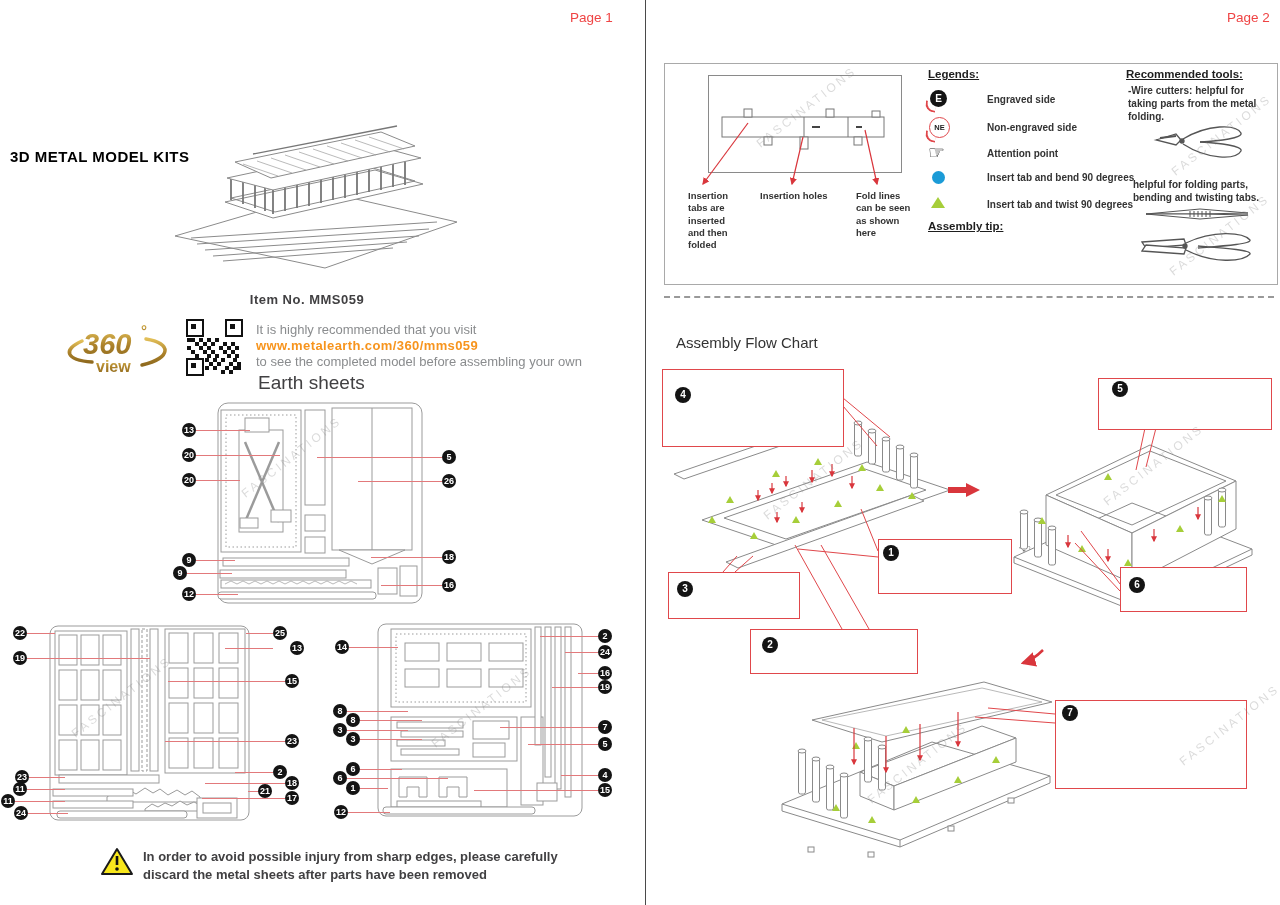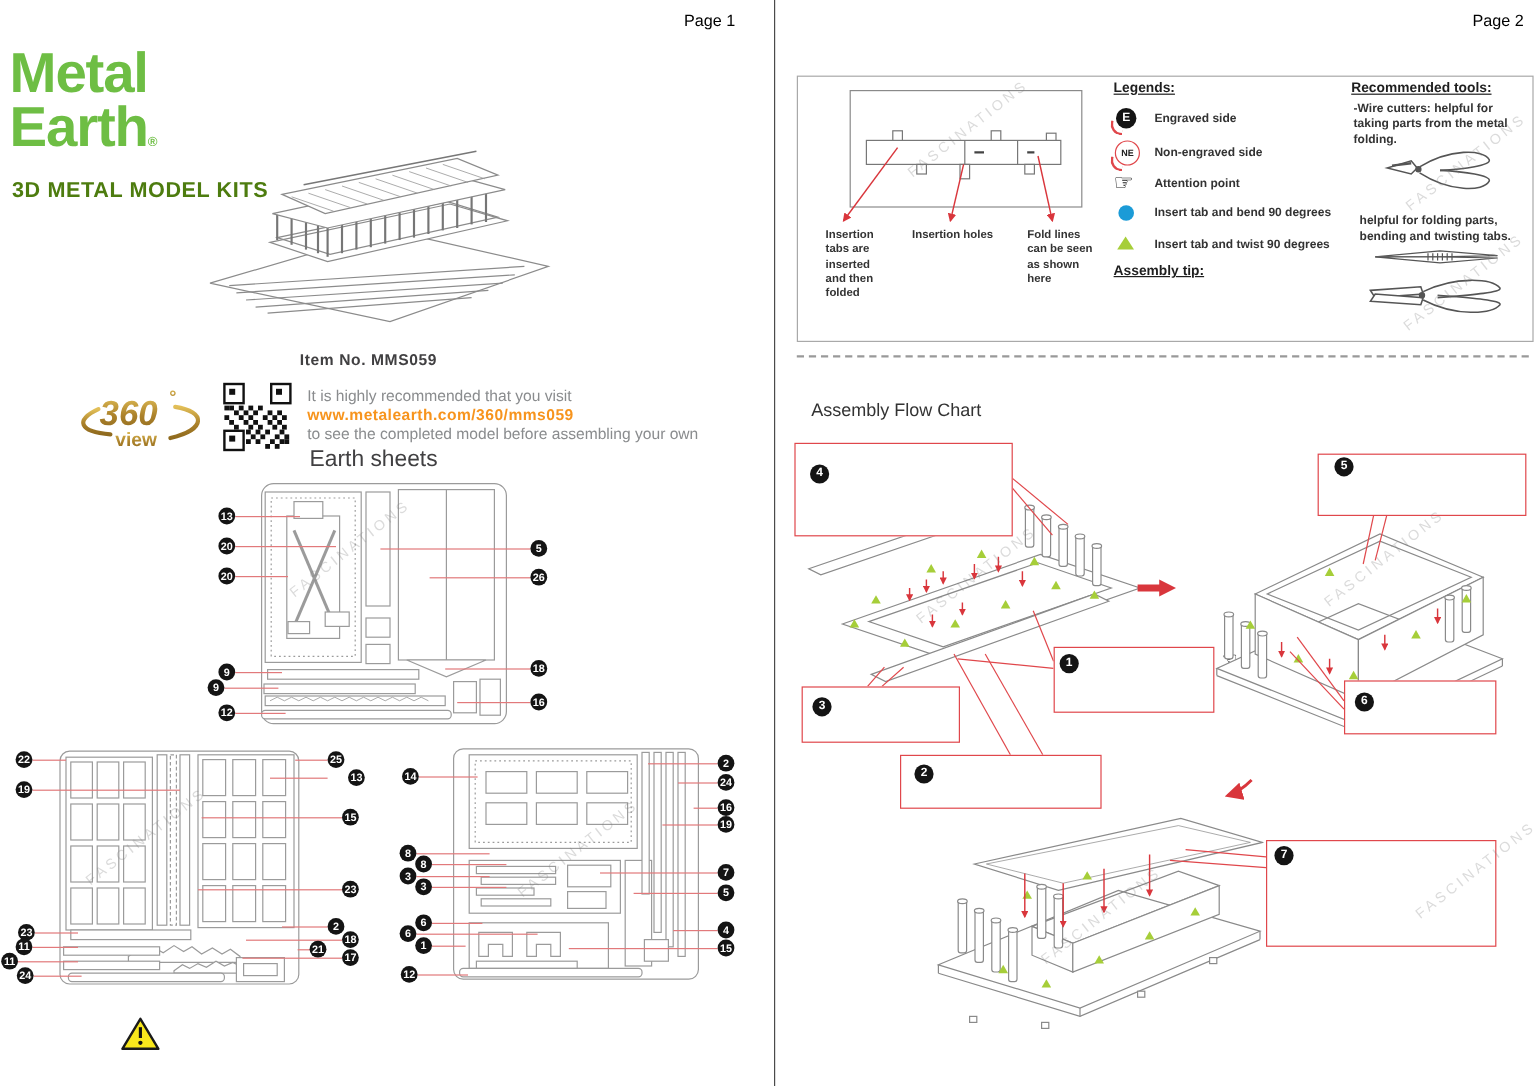--- a/index.html
+++ b/index.html
@@ -1,43 +1,43 @@
 <!DOCTYPE html>
 <html><head>
 <meta charset="utf-8">
 <style>
   html,body{margin:0;padding:0;background:#fff;}
   #page{position:relative;width:1280px;height:905px;background:#ffffff;overflow:hidden;
         font-family:"Liberation Sans",sans-serif;color:#404041;}
   .abs{position:absolute;}
   .divider{position:absolute;left:645px;top:0;width:1px;height:905px;background:#4a4a4a;}
-  .pagelbl{position:absolute;top:10px;font-size:13.5px;color:#000000;}
+  .pagelbl{position:absolute;top:10px;font-size:13.5px;color:#ef4444;}
   .logo{position:absolute;left:8px;top:38px;font-weight:800;font-size:47px;line-height:45px;
         letter-spacing:-1px;color:#6ebe44;}
   .reg{font-size:11px;vertical-align:baseline;}
-  .tagline{position:absolute;left:10px;top:148px;font-size:18px;font-weight:bold;color:#4d7c0f;letter-spacing:.5px;text-align:right;}
+  .tagline{position:absolute;left:10px;top:148px;font-size:15px;font-weight:bold;color:#000000;letter-spacing:.5px;text-align:right;}
   .ptitle{position:absolute;left:157px;top:270px;width:300px;text-align:center;font-size:14.5px;color:#414042;}
   .pitem{position:absolute;left:157px;top:292px;width:300px;text-align:center;font-size:13px;font-weight:600;color:#414042;letter-spacing:.5px;}
   .visit1,.visit2{position:absolute;left:256px;font-size:13px;color:#8a8c8e;}
   .visiturl{position:absolute;left:256px;font-size:13px;font-weight:bold;color:#f7941d;letter-spacing:.4px;}
   .msheets{position:absolute;left:258px;top:372px;font-size:19px;color:#414042;}
   .badge{position:absolute;width:14px;height:14px;border-radius:50%;background:#141414;color:#fff;
          font-size:9px;font-weight:bold;text-align:center;line-height:14px;z-index:5;}
   .badge.lg{width:16px;height:16px;line-height:16px;font-size:10px;}
   .lead{position:absolute;height:1px;background:#e2797b;z-index:4;}
   .wm{position:absolute;color:rgba(125,125,125,.28);font-size:12px;letter-spacing:3px;
       transform:rotate(-38deg);white-space:nowrap;pointer-events:none;z-index:6;}
   .stepbox{position:absolute;border:1.5px solid #e0474b;background:#fff;z-index:3;}
   .qty{position:absolute;color:#e0474b;font-weight:bold;font-size:13px;}
   .note{position:absolute;font-size:9px;font-weight:bold;color:#333;line-height:1.25;}
   .lbox{position:absolute;left:664px;top:63px;width:612px;height:220px;border:1px solid #a9a9a9;}
   .innerbox{position:absolute;left:708px;top:75px;width:192px;height:96px;border:1px solid #8a8a8a;}
   .ttl{position:absolute;font-size:11.5px;font-weight:bold;text-decoration:underline;color:#1e1e1e;}
   .ltext{position:absolute;font-size:10px;font-weight:600;color:#333;line-height:1.3;}
-  .legrow-label{position:absolute;font-size:10px;font-weight:600;color:#333;}
+  .legrow-label{position:absolute;font-size:10px;font-weight:600;color:#333;margin-left:25px;}
   .ebadge{position:absolute;width:17px;height:17px;border-radius:50%;background:#141414;color:#fff;
           font-size:10px;font-weight:bold;text-align:center;line-height:17px;}
   .nebadge{position:absolute;width:19px;height:19px;border-radius:50%;background:#fff;border:1.5px solid #e0474b;
            color:#222;font-size:7.5px;font-weight:bold;text-align:center;line-height:19px;}
   .tail{position:absolute;left:-5px;bottom:-5px;width:9px;height:9px;border-left:2px solid #e0474b;
         border-bottom:2px solid #e0474b;border-bottom-left-radius:9px;transform:rotate(10deg);}
   .hand{position:absolute;font-size:19px;color:#222;line-height:1;}
   .bluedot{position:absolute;width:13px;height:13px;border-radius:50%;background:#1b9bd7;}
   .gtri{position:absolute;width:0;height:0;border-left:7px solid transparent;border-right:7px solid transparent;
         border-bottom:11px solid #a6ce39;}
@@ -60,24 +60,20 @@
 </style>
 </head>
 <body>
 
 <div id="page">
 
   <div class="pagelbl" style="left:570px">Page 1</div>
   <div class="pagelbl" style="left:1227px">Page 2</div>
   <div class="divider"></div>
 
-  <div class="logo">
-    <div>Metal</div>
-    <div><span>Earth</span><span class="reg">®</span></div>
-  </div>
   <div class="tagline">3D METAL MODEL KITS</div>
 
   <svg class="abs" style="left:165px;top:110px" width="300" height="160" viewBox="0 0 300 160">
     <g stroke="#8b8b8b" fill="none" stroke-width="1">
       <polygon points="10,126 160,158 292,112 160,82" fill="#fff"></polygon>
       <line x1="26" y1="128" x2="272" y2="112"></line>
         <line x1="32" y1="134" x2="264" y2="119"></line>
       <line x1="40" y1="140" x2="254" y2="126"></line>
         <line x1="48" y1="146" x2="242" y2="132"></line>
       <line x1="58" y1="151" x2="228" y2="138"></line>
@@ -343,20 +339,21 @@
   <div class="lead" style="left:500px;top:727px;width:98px"></div>
   <div class="lead" style="left:528px;top:744px;width:70px"></div>
   <div class="lead" style="left:561px;top:775px;width:37px"></div>
   <div class="lead" style="left:474px;top:790px;width:124px"></div>
 
   <svg class="abs" style="left:100px;top:847px" width="34" height="30" viewBox="0 0 34 30">
     <path d="M17,2 L32,27 L2,27 Z" fill="#f8e71c" stroke="#1a1a1a" stroke-width="2" stroke-linejoin="round"></path>
     <rect x="15.7" y="9" width="2.6" height="9" fill="#111"></rect>
       <circle cx="17" cy="22" r="1.8" fill="#111"></circle>
   </svg>
+  <div class="warntext">In order to avoid possible injury from sharp edges, please carefully discard the metal sheets after parts have been removed</div>
 
   <div class="lbox"></div>
   <div class="innerbox"></div>
 
   <svg class="abs" style="left:708px;top:75px" width="192" height="96" viewBox="0 0 192 96">
     <g stroke="#777" fill="#fff" stroke-width="1">
       <rect x="14" y="42" width="162" height="20"></rect>
       <line x1="96" y1="42" x2="96" y2="62"></line>
         <line x1="140" y1="42" x2="140" y2="62"></line>
       <rect x="36" y="34" width="8" height="8"></rect>

